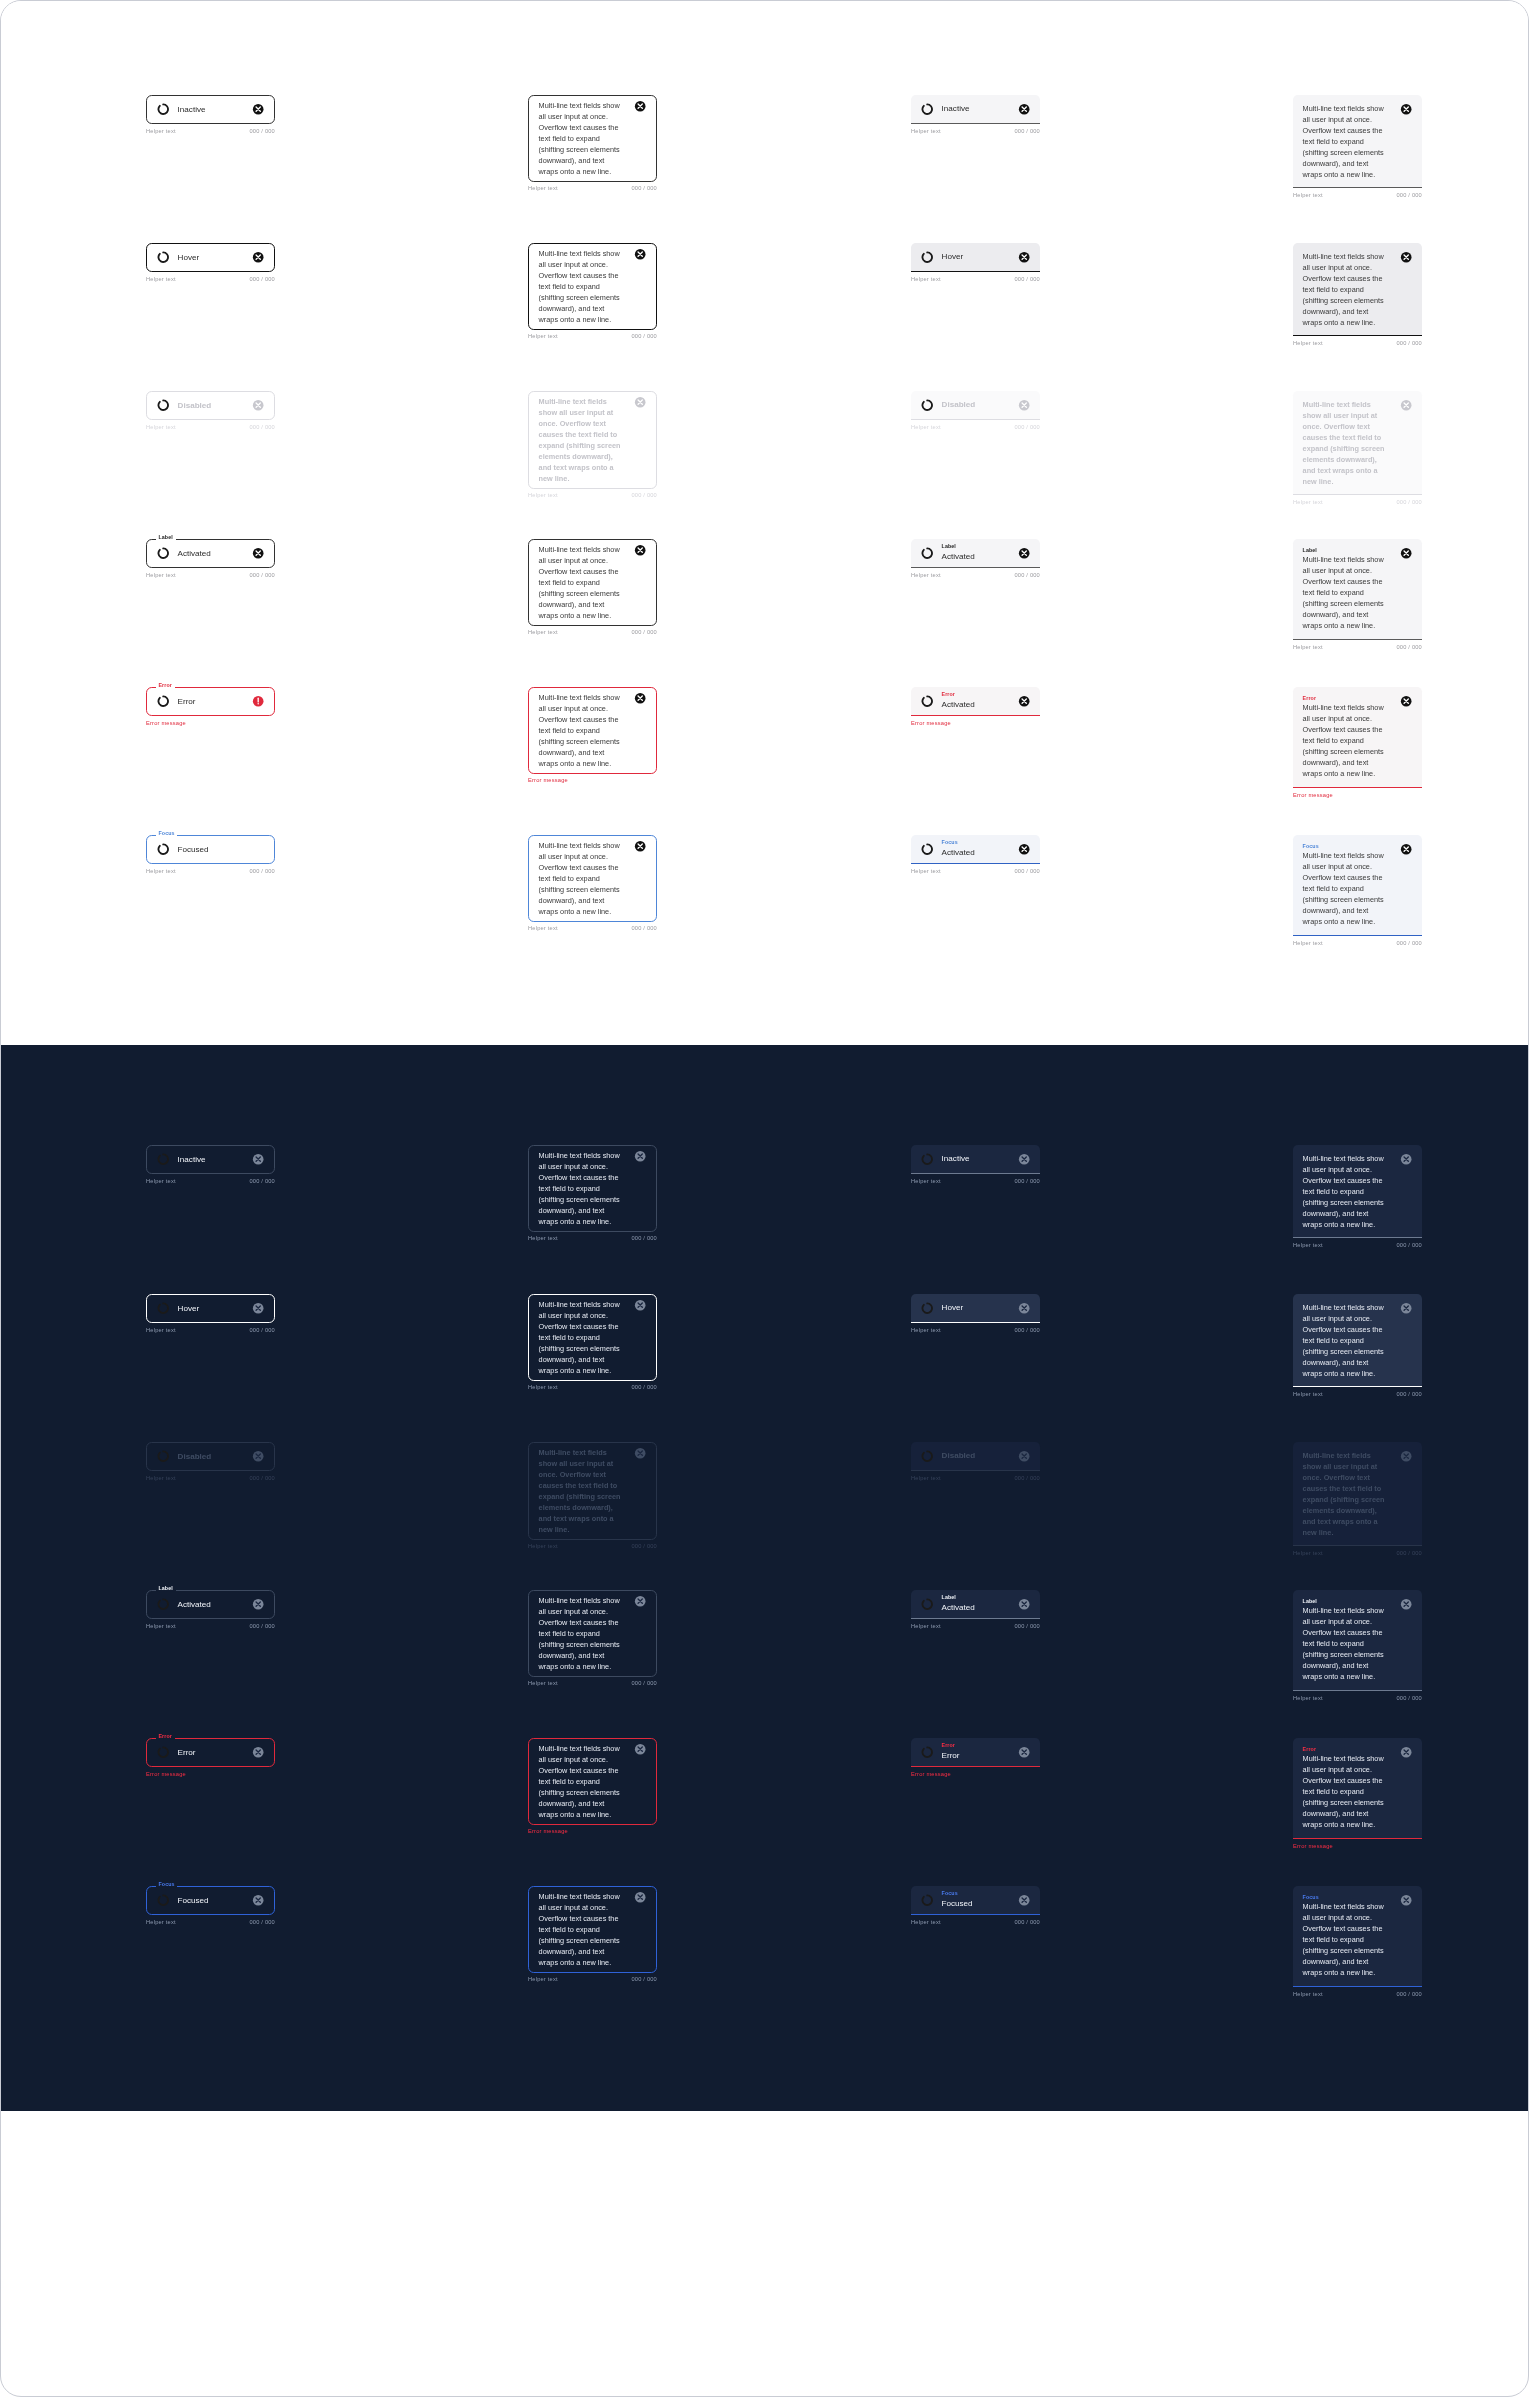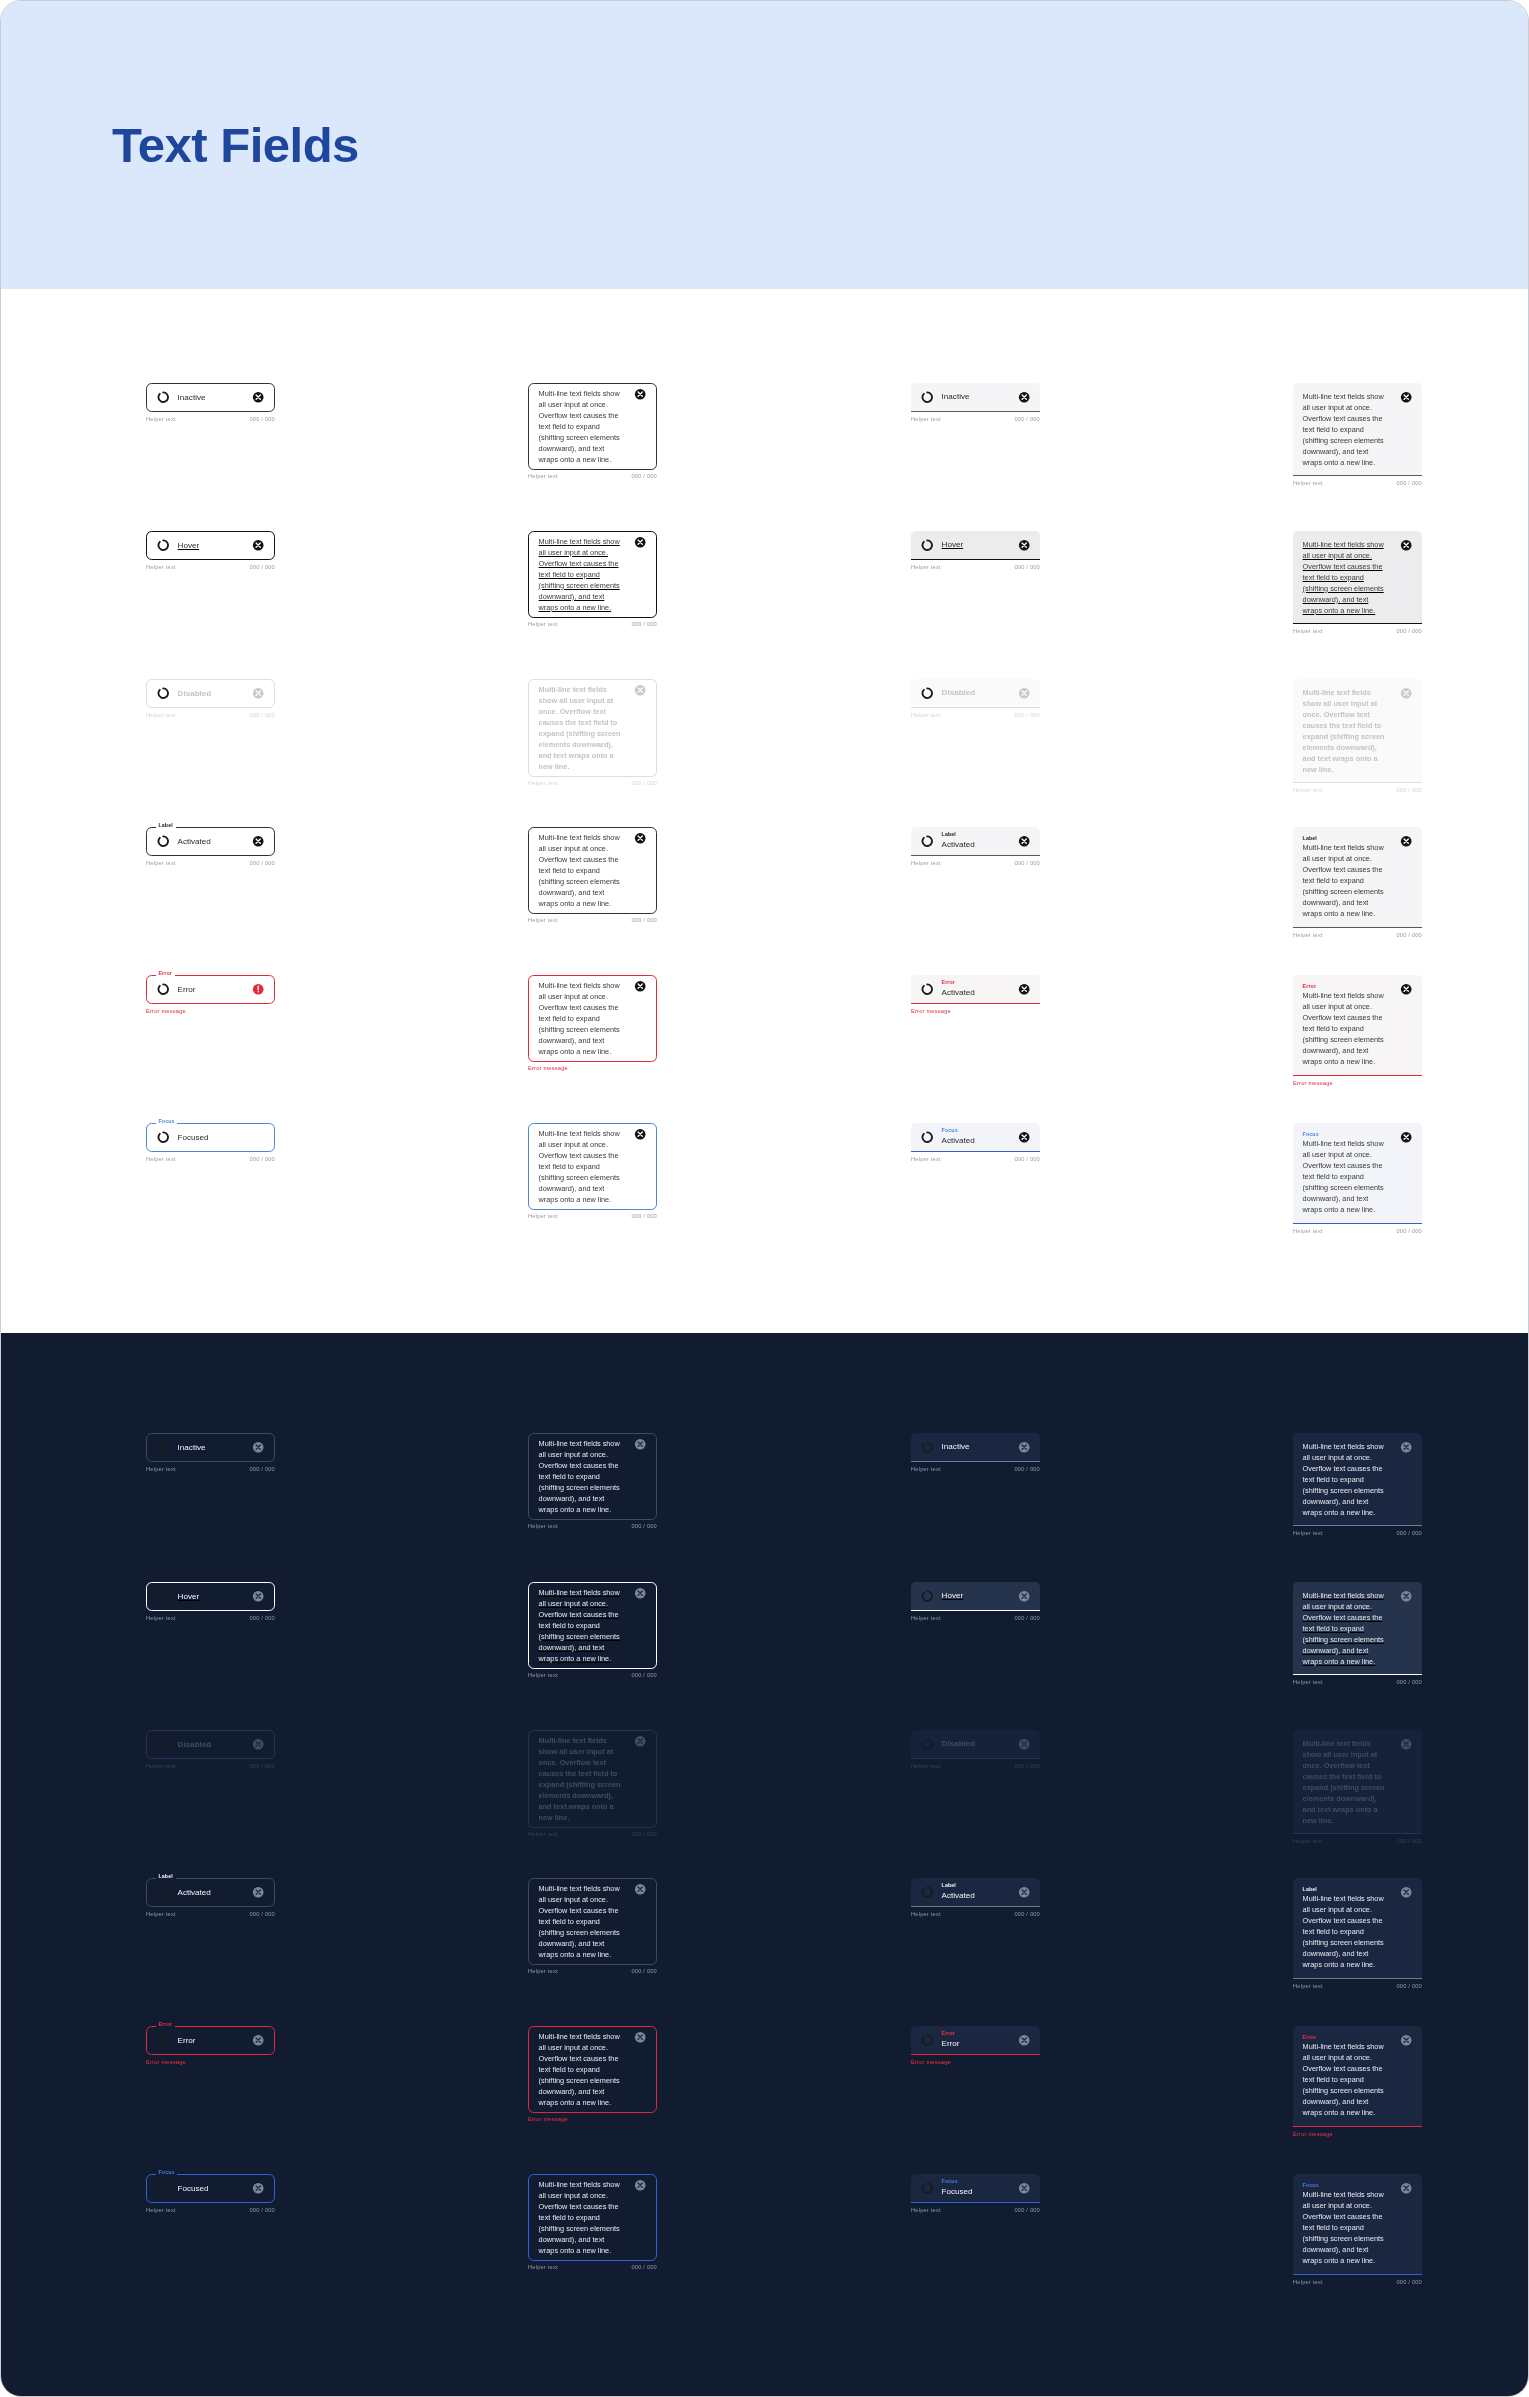--- a/index.html
+++ b/index.html
@@ -140,21 +140,21 @@
   .helper {
     display:flex; justify-content:space-between;
     margin-top:3.8px;
     font-size:5.7px;
     color:#9a9a9f;
     letter-spacing:0.2px;
   }
   .helper .err { color:#e0293c; }
 
   
-  .st-hover .box { border-color:#111111; border-width:1.3px;text-decoration:underline; }
+  .st-hover .box { border-color:#111111; border-width:1.3px; }
   .st-hover .box.filled { border-bottom-color:#111111; border-bottom-width:1.5px; background:#ececef; }
 
   .st-disabled .box { border-color:#dddde2;font-weight:bold; }
   .st-disabled .box.filled { border-bottom-color:#dddde2; background:#fafafb; }
   .st-disabled .value, .st-disabled .in-label, .st-disabled .notch { color:#c3c3c9; }
   .st-disabled .helper { color:#d5d5da; }
   .st-disabled .trail .tc { fill:#c8c8ce; }
 
   .st-error .box { border-color:#e0293c; }
   .st-error .box.filled { border:none; border-bottom:1.5px solid #e0293c; background:#f7f5f6; }
@@ -199,23 +199,20 @@
 
   .dark .st-focus .box { border-color:#2f62d8; border-width:1.2px; }
   .dark .st-focus .box.filled { border:none; border-bottom:1.7px solid #2f62d8; background:#1b2740; }
   .dark .st-focus .notch, .dark .st-focus .in-label { color:#4a7bef; }
 </style>
 </head>
 <body>
 
 <div class="page">
 
-  <div class="header">
-    <h1>Text Fields</h1>
-  </div>
 
   <div class="section light" id="section-light">
     <div class="grid" id="grid-light">
         <div class="cell c0" style="position: absolute; left: 0px; top: 94px;">
           <div class="field st-inactive">
             <div class="notch-wrap">
               <div class="box single">
                 <svg class="lead-icon" viewBox="0 0 14 14">
                   <path d="M7 1.6 A5.4 5.4 0 1 1 3.2 3.2" fill="none" stroke="#1a1a1a" stroke-width="2.1" stroke-linecap="round"></path>
                 </svg>

